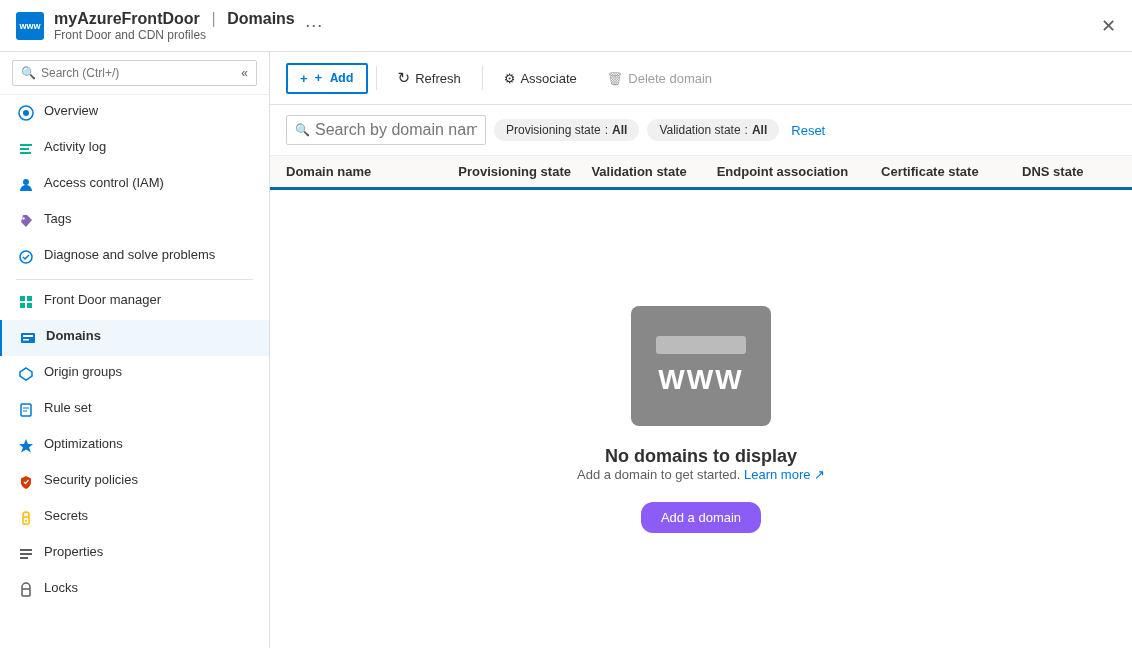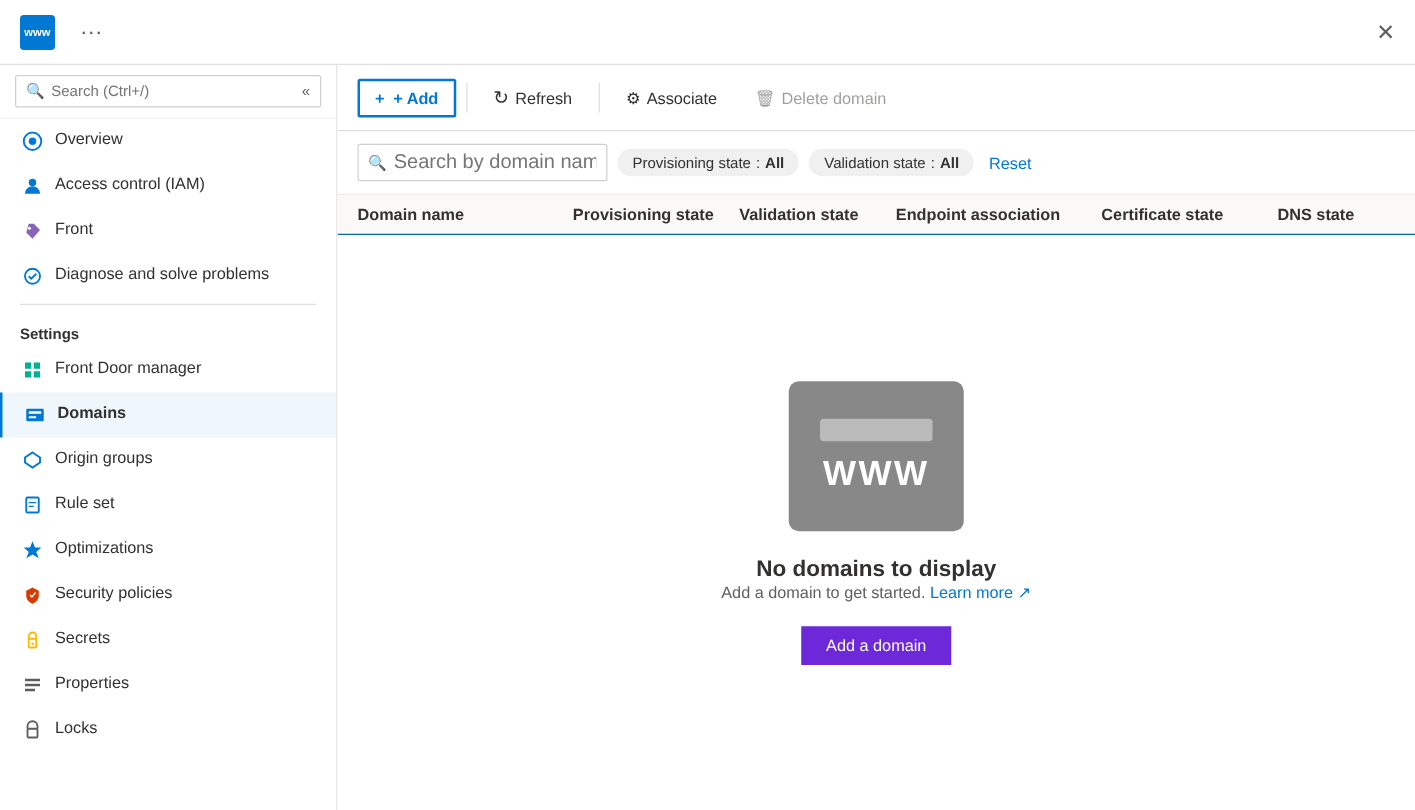--- a/index.html
+++ b/index.html
@@ -49,48 +49,54 @@
 
     
     .filters-bar { display: flex; align-items: center; padding: 10px 16px; gap: 8px; border-bottom: 1px solid #edebe9; flex-shrink: 0; }
     .search-box { display: flex; align-items: center; border: 1px solid #d2d0ce; border-radius: 2px; padding: 5px 8px; width: 200px; background: #fff; }
     .search-box input { border: none; outline: none; font-size: 12px; color: #323130; width: 100%; background: transparent; }
 
     .filter-pill { display: flex; align-items: center; background: #f0f0f0; border-radius: 12px; padding: 4px 12px; font-size: 12px; color: #323130; gap: 4px; cursor: pointer; }
     .filter-pill .filter-key { font-weight: 400; }
     .filter-pill .filter-val { font-weight: 600; }
     .reset-link { color: #0078d4; font-size: 13px; cursor: pointer; margin-left: 4px; text-decoration: none; }
-    .table-header { display: flex; align-items: flex-end; padding: 8px 16px; border-bottom: 1px solid #0369a1; background: #faf9f8; }
+    .table-header { display: flex; align-items: flex-end; padding: 8px 16px; border-bottom: 3px solid #0369a1; background: #faf9f8; }
     .col { font-size: 13px; font-weight: 600; color: #323130; }
     .col-domain { width: 220px; }
     .col-prov { width: 170px; }
     .col-valid { width: 160px; }
     .col-endpoint { width: 210px; }
     .col-cert { width: 180px; }
     .col-dns { width: 120px; }
 
     
     .empty-state { display: flex; flex-direction: column; align-items: center; justify-content: center; flex: 1; padding: 40px; }
     .www-icon { width: 140px; height: 120px; background: #888; border-radius: 8px; display: flex; flex-direction: column; align-items: center; justify-content: center; margin-bottom: 20px; position: relative; }
     .www-icon-bar { width: 90px; height: 18px; background: #bbb; border-radius: 3px; margin-bottom: 10px; }
     .www-icon-text { color: #fff; font-size: 28px; font-weight: 700; letter-spacing: 2px; }
     .empty-title { font-size: 18px; font-weight: 600; color: #323130; }
     .empty-desc { font-size: 13px; color: #605e5c; margin-bottom: 20px; }
     .empty-desc a { color: #0078d4; text-decoration: none; }
-    .btn-primary { background: #6d28d9; color: #fff; border: none; padding: 8px 20px; border-radius: 0; font-size: 13px; cursor: pointer; }
+    .btn-primary { background: #8b5cf6; color: #fff; border: none; padding: 8px 20px; border-radius: 12px; font-size: 13px; cursor: pointer; }
 
     
     .nav-item.active-item { background: #eff6fc; border-left: 2px solid #0078d4; }
   </style>
 </head>
 <body>
 
 <div class="title-bar">
   <div class="title-bar-icon">
     <span>www</span>
+  </div>
+  <div class="title-bar-text">
+    <h1>myAzureFrontDoor</h1>
+    <span class="separator">|</span>
+    <span class="subtitle">Domains</span>
+    <span class="title-bar-subtitle">Front Door and CDN profiles</span>
   </div>
   <span class="title-bar-ellipsis">···</span>
   <span class="title-bar-close">✕</span>
 </div>
 
 <div class="main-layout">
 
   <div class="sidebar">
     <div class="sidebar-search">
       <div class="sidebar-search-input">
@@ -105,53 +111,62 @@
       <div class="nav-item">
         <div class="nav-icon">
           <svg width="16" height="16" viewBox="0 0 16 16">
               <circle cx="8" cy="8" r="7" fill="none" stroke="#0078d4" stroke-width="1.5"></circle>
               <circle cx="8" cy="8" r="3" fill="#0078d4"></circle>
             </svg>
         </div>
         <span class="nav-label">Overview</span>
       </div>
 
+      <div class="nav-item">
+        <div class="nav-icon">
+          <svg width="16" height="16" viewBox="0 0 16 16">
+              <rect x="2" y="3" width="12" height="2" fill="#00b294"></rect>
+              <rect x="2" y="7" width="9" height="2" fill="#00b294"></rect>
+              <rect x="2" y="11" width="11" height="2" fill="#00b294"></rect>
+            </svg>
+        </div>
+        <span class="nav-label">Activity log</span>
+      </div>
 
       <div class="nav-item">
         <div class="nav-icon">
           <svg width="16" height="16" viewBox="0 0 16 16">
               <circle cx="8" cy="5" r="3" fill="#0078d4"></circle>
               <path d="M2 14c0-3.31 2.69-6 6-6s6 2.69 6 6" fill="#0078d4"></path>
             </svg>
         </div>
         <span class="nav-label">Access control (IAM)</span>
       </div>
 
       <div class="nav-item">
         <div class="nav-icon">
           <svg width="16" height="16" viewBox="0 0 16 16">
               <path d="M9 2l5 5-6 7-5-5 2-7z" fill="#8764b8"></path>
               <circle cx="5.5" cy="5.5" r="1.2" fill="#fff"></circle>
             </svg>
         </div>
-        <span class="nav-label">Front</span>
+        <span class="nav-label">Tags</span>
       </div>
 
       <div class="nav-item">
         <div class="nav-icon">
           <svg width="16" height="16" viewBox="0 0 16 16">
               <circle cx="8" cy="8" r="6" fill="none" stroke="#0078d4" stroke-width="1.5"></circle>
               <path d="M5 8l2 2 4-4" stroke="#0078d4" stroke-width="1.5" fill="none"></path>
             </svg>
         </div>
         <span class="nav-label">Diagnose and solve problems</span>
       </div>
 
       <hr class="nav-divider">
-      <div class="nav-section-header">Settings</div>
 
       <div class="nav-item">
         <div class="nav-icon">
           <svg width="16" height="16" viewBox="0 0 16 16">
               <rect x="2" y="2" width="5" height="5" fill="#00b294"></rect>
               <rect x="9" y="2" width="5" height="5" fill="#00b294"></rect>
               <rect x="2" y="9" width="5" height="5" fill="#00b294"></rect>
               <rect x="9" y="9" width="5" height="5" fill="#00b294"></rect>
             </svg>
         </div>
@@ -240,21 +255,21 @@
         <span class="nav-label">Locks</span>
       </div>
     </div>
   </div>
 
   <div class="content">
 
     <div class="toolbar">
       <button class="btn-add">
         <span>+</span>
-        <span style="padding-left:2px;">+ Add</span>
+        <span style="padding-left:2px;font-family:Liberation Mono, monospace;">+ Add</span>
       </button>
       <div class="toolbar-divider"></div>
       <button class="btn">
         <span style="font-size:15px;">↻</span>
         <span>Refresh</span>
       </button>
       <div class="toolbar-divider"></div>
       <button class="btn">
         <span style="font-size:13px;">⚙</span>
         <span>Associate</span>

